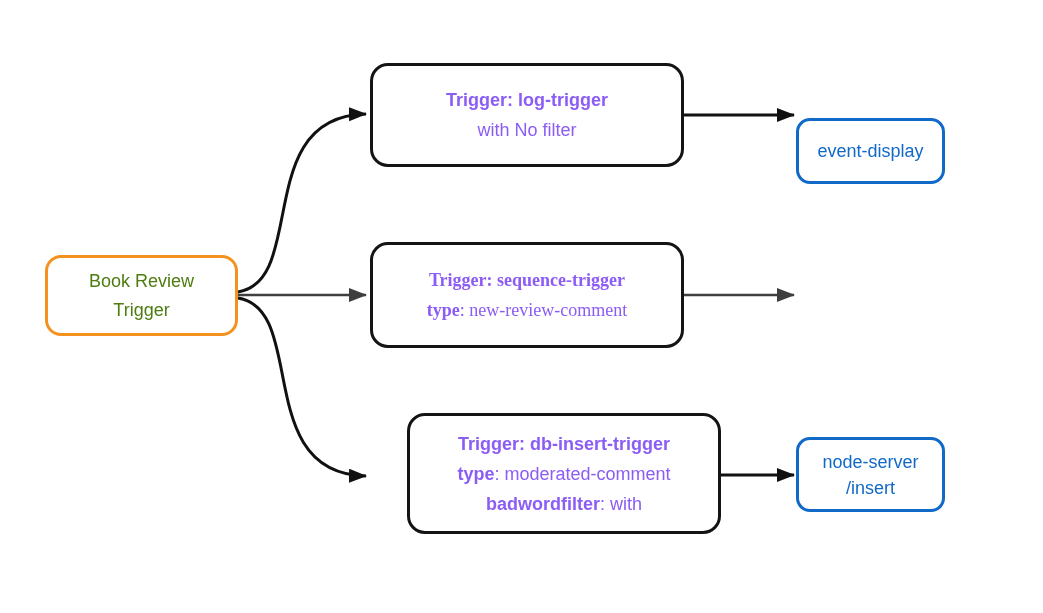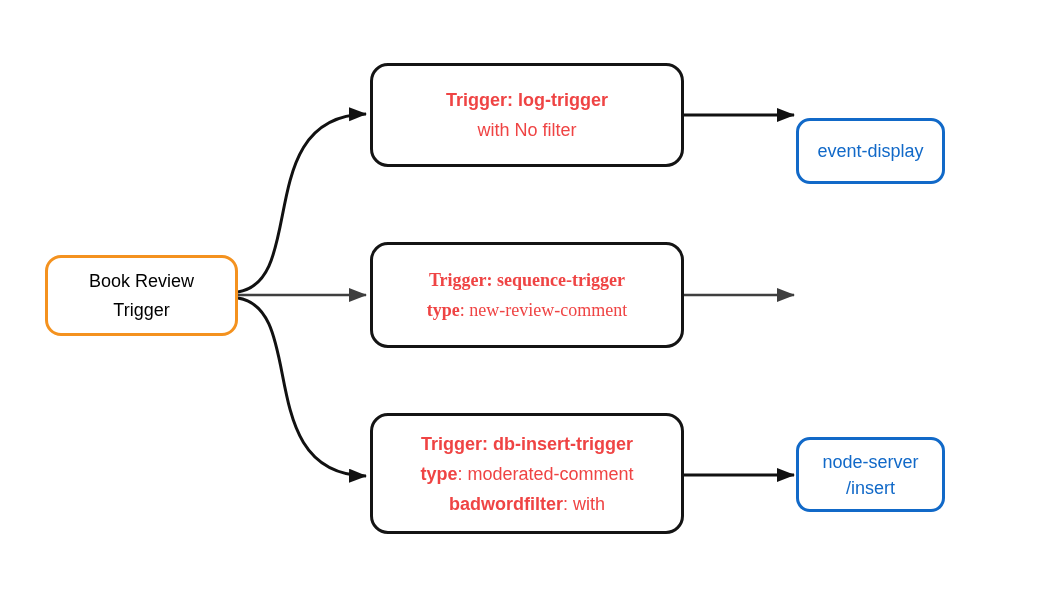--- a/index.html
+++ b/index.html
@@ -19,30 +19,30 @@
     box-sizing:border-box;
     background:#ffffff;
     display:flex;flex-direction:column;
     justify-content:center;align-items:center;
     text-align:center;
     z-index:2;
   }
   .broker{
     left:45px;top:255px;width:193px;height:81px;
     border:3px solid #F4921F;border-radius:16px;
-    color:#000000;font-size:18px;line-height:29px;
+    color:#4d7c0f;font-size:18px;line-height:29px;
   }
   .trigger{
     left:370px;width:314px;
     border:3px solid #141414;border-radius:18px;
-    color:#ef4444;font-size:18px;line-height:30px;
+    color:#8b5cf6;font-size:18px;line-height:30px;
   }
   .trigger-1{top:63px;height:104px;}
   .trigger-2{top:242px;height:106px;font-family:Liberation Serif, serif;}
-  .trigger-3{top:413px;height:121px;}
+  .trigger-3{top:413px;height:121px;margin-left:37px;}
   .dest{
     left:796px;width:149px;
     border:3px solid #1169C8;border-radius:14px;
     color:#1169C8;font-size:18px;line-height:26px;
   }
   .dest-1{top:82px;height:66px;margin-top:36px;}
   .dest-2{top:262px;height:66px;}
   .dest-3{top:437px;height:75px;text-align:center;}
   .line{display:block;white-space:nowrap;}
   .b{font-weight:700;}

